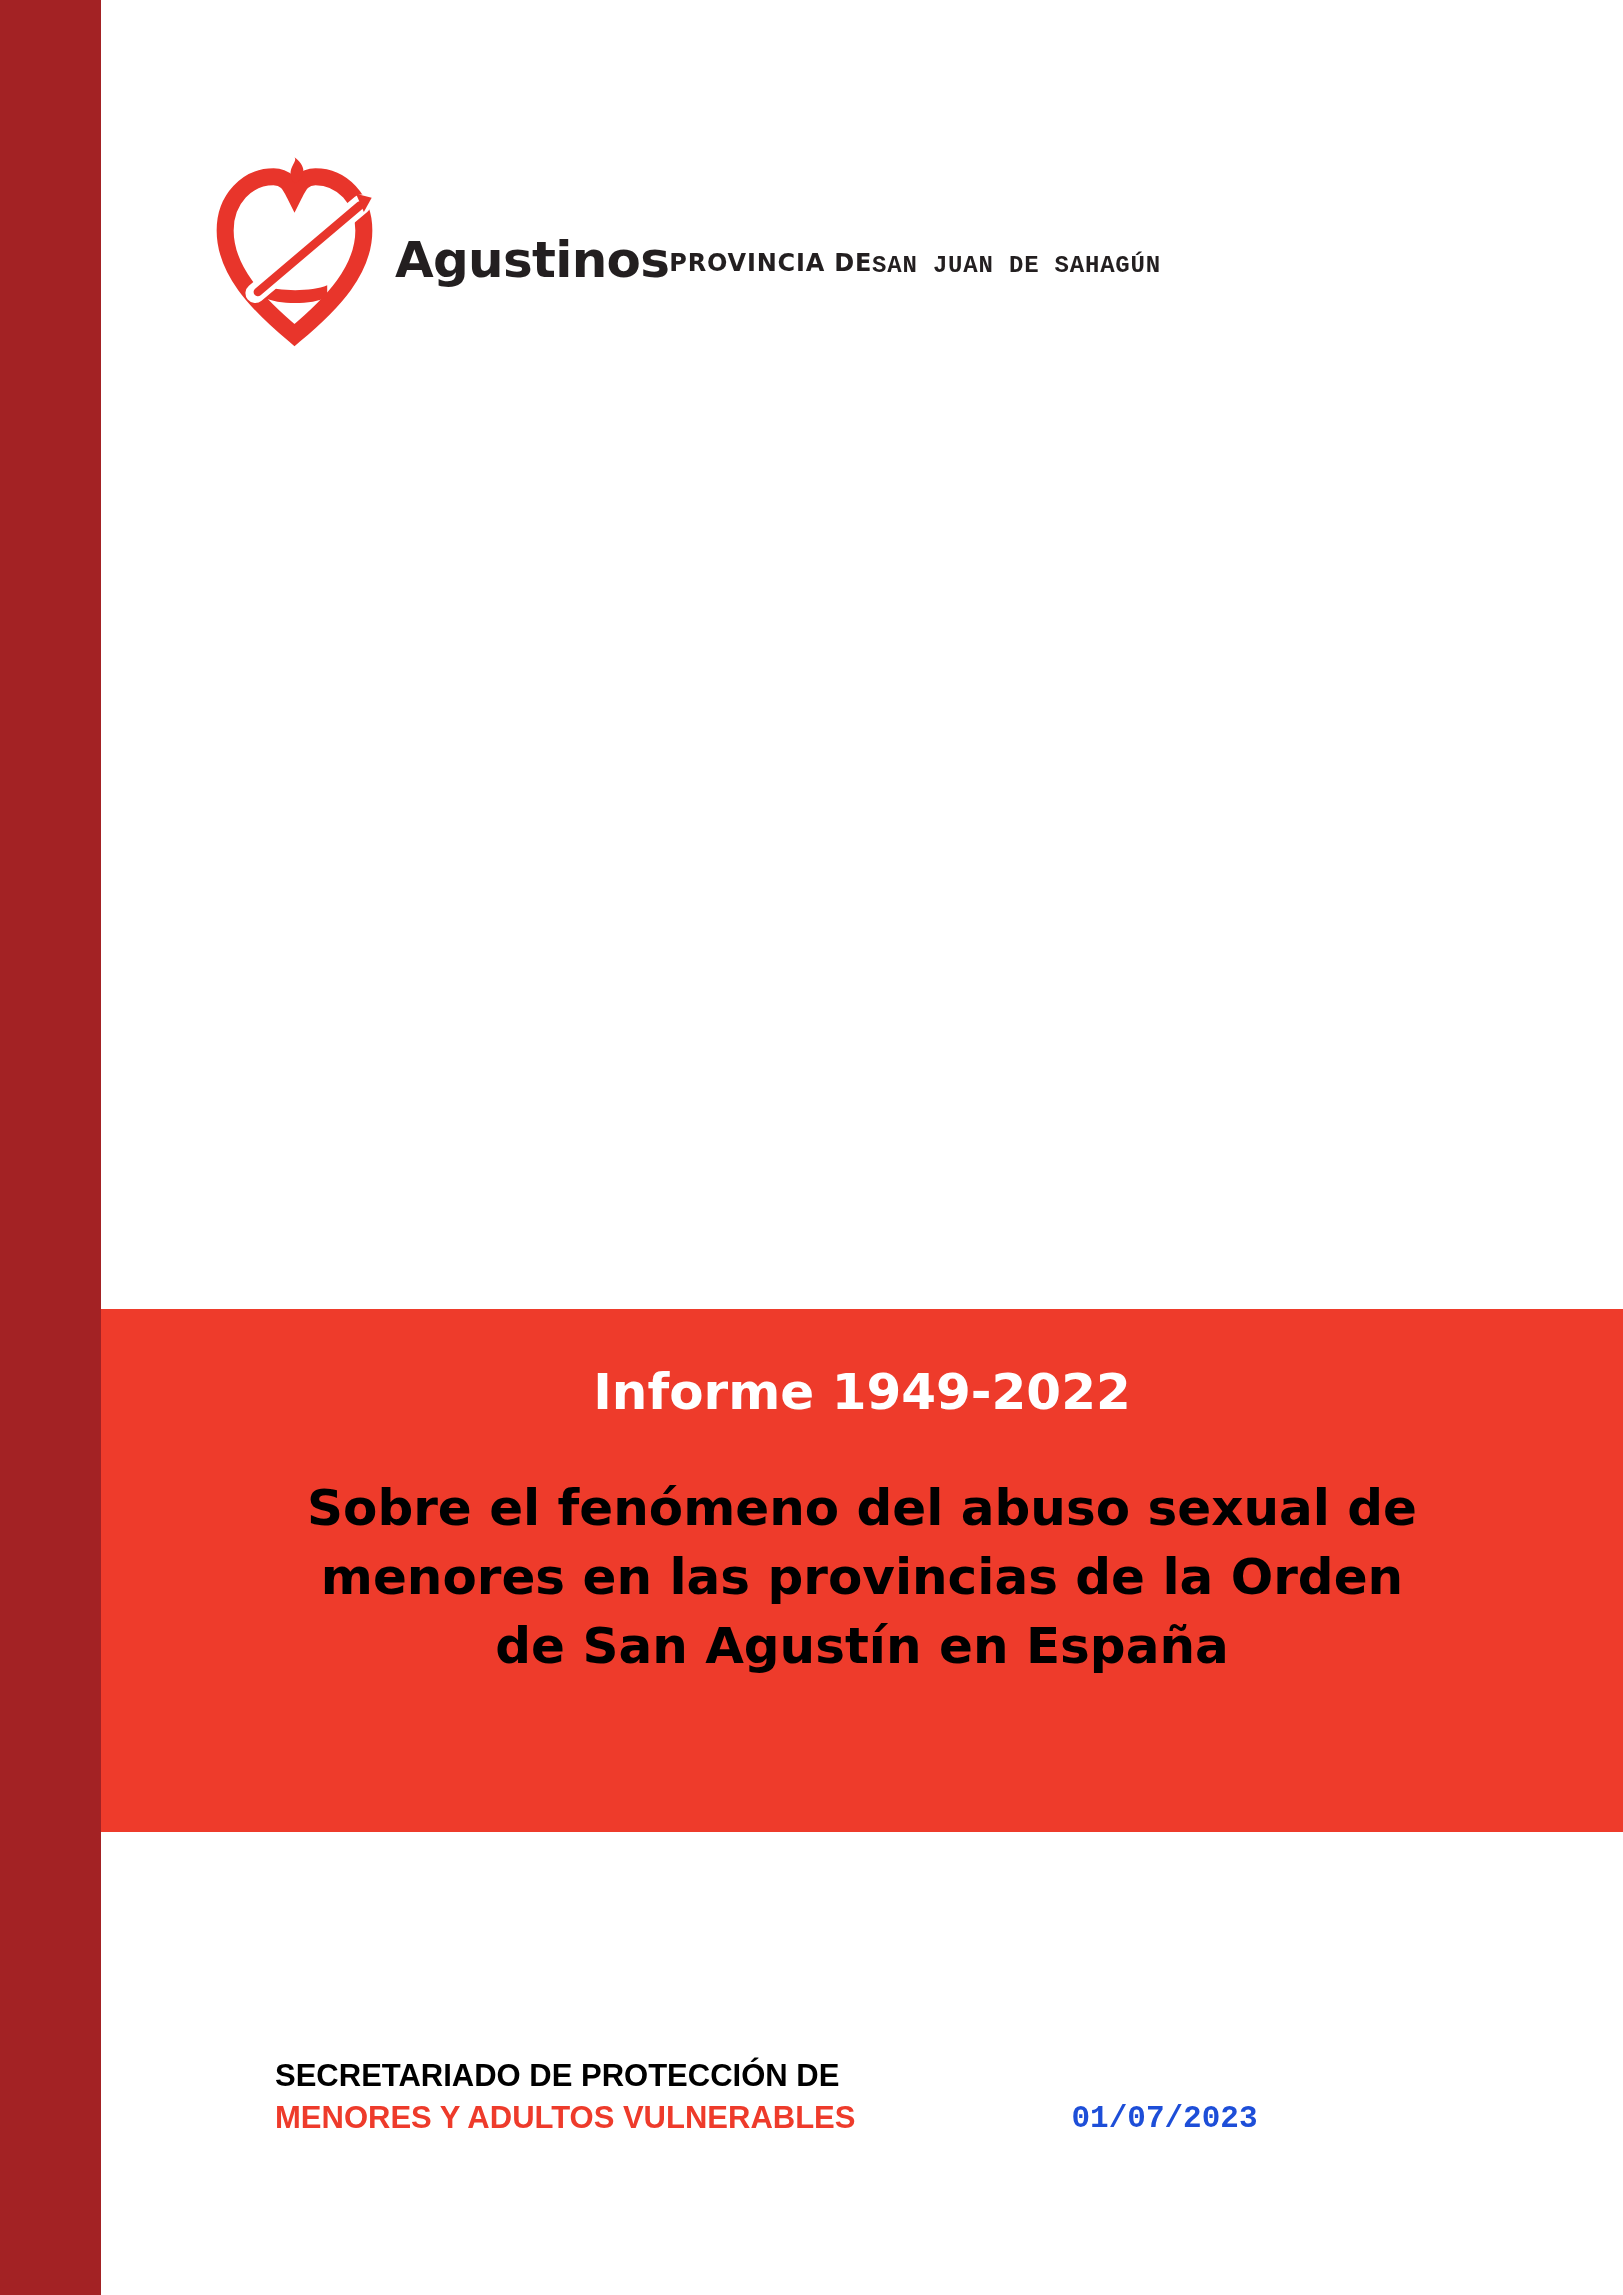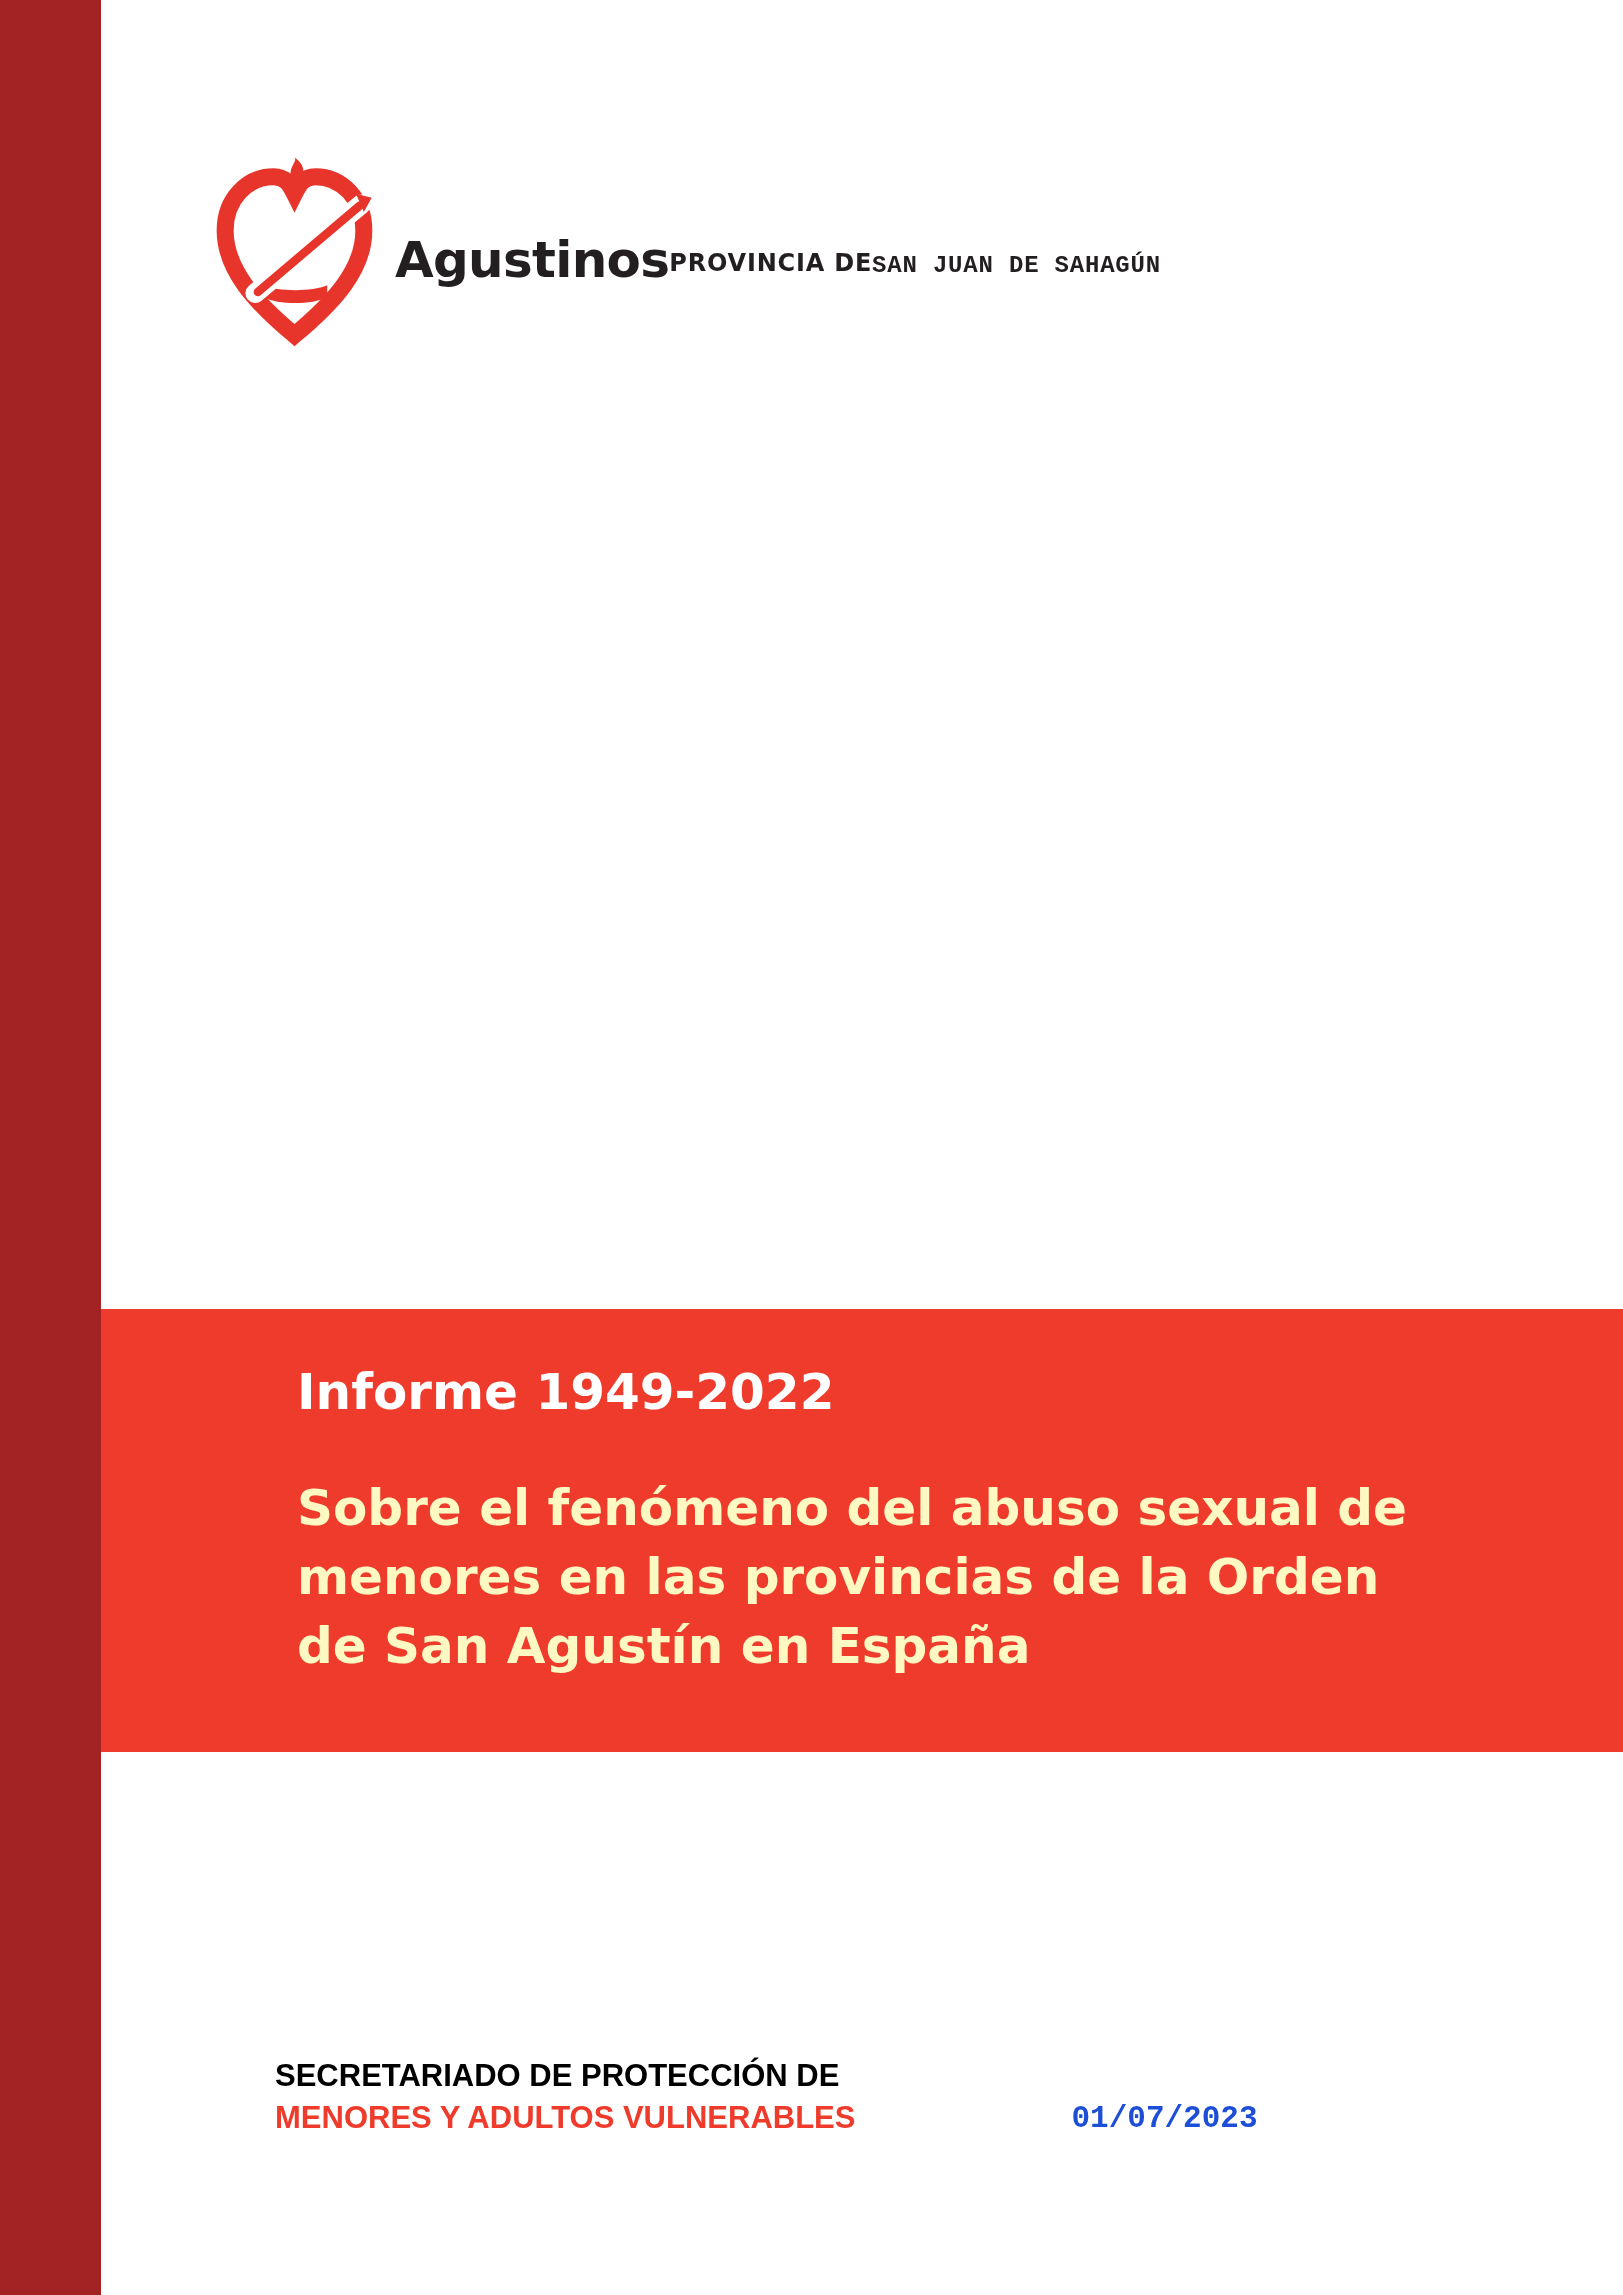--- a/index.html
+++ b/index.html
@@ -73,35 +73,36 @@
     margin-top: 14px;
   }
   .logo-sub2 { margin-top: 16px; font-family: Liberation Mono, monospace; }
 
   
   .title-band {
     position: absolute;
     left: 101px;
     top: 1309px;
     width: 1522px;
-    height: 443px;
+    height: 523px;
     background: #EE3B2B;
     box-sizing: border-box;
     padding: 52px 196px 0 196px;
+    text-align: center;
   }
   .report-line {
     color: #ffffff;
     font-family: "DejaVu Sans", sans-serif;
     font-weight: bold;
     font-size: 50px;
     line-height: 1.25;
     margin: 0 0 50px 0;
   }
   .report-subtitle {
-    color: #fef9c3;
+    color: #000000;
     font-family: "DejaVu Sans", sans-serif;
     font-weight: bold;
     font-size: 50px;
     line-height: 1.38;
     margin: 0;
   }
 
   
   .footer {
     position: absolute;

